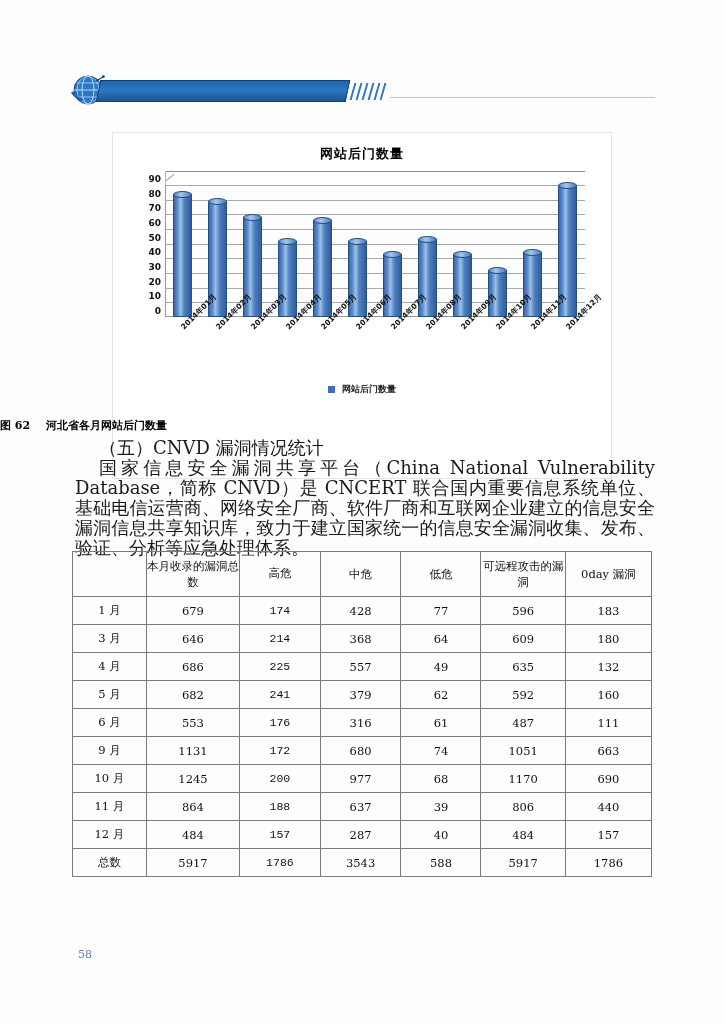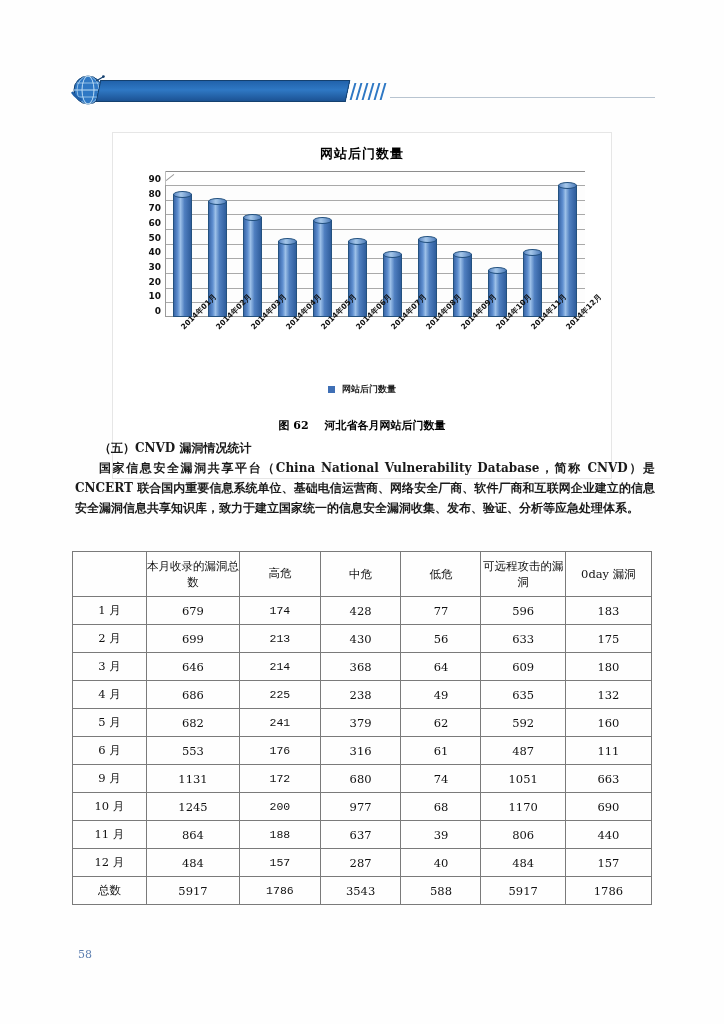--- a/index.html
+++ b/index.html
@@ -225,40 +225,39 @@
     height: 7px;
     background: #3f6fb5;
     margin-right: 4px;
     vertical-align: -1px;
   }
   .caption {
     position: absolute;
     left: 0;
     right: 0;
     top: 418px;
-    text-align: center;
+    text-align: left;
     font-size: 11px;
     color: #000000;
     font-family: "DejaVu Serif", "Liberation Serif", serif;
     font-weight: bold;
   }
   .caption .cap-num { margin-right: 12px; }
 
   
   .body-text {
     position: absolute;
     left: 75px;
     top: 438px;
     width: 580px;
     font-family: "DejaVu Serif", "Liberation Serif", serif;
-    font-size: 12px;
+    font-size: 18px;
     line-height: 20px;
     color: #1a1a1a;
     text-align: justify;
-    font-weight: bold;
   }
   .body-text p { margin: 0; }
   .indent-1 { text-indent: 24px; }
   .indent-2 { text-indent: 24px; }
 
   
   .table-wrap {
     position: absolute;
     left: 72px;
     top: 551px;
@@ -437,42 +436,33 @@
           <tr class="">
             <td class="month col-0">1 月</td>
             <td class="col-1">679</td>
             <td class="col-2">174</td>
             <td class="col-3">428</td>
             <td class="col-4">77</td>
             <td class="col-5">596</td>
             <td class="col-6">183</td>
           </tr>
           <tr class="">
-            <td class="month col-0">2 月</td>
-            <td class="col-1">699</td>
-            <td class="col-2">213</td>
-            <td class="col-3">430</td>
-            <td class="col-4">56</td>
-            <td class="col-5">633</td>
-            <td class="col-6">175</td>
-          </tr>
-          <tr class="">
             <td class="month col-0">3 月</td>
             <td class="col-1">646</td>
             <td class="col-2">214</td>
             <td class="col-3">368</td>
             <td class="col-4">64</td>
             <td class="col-5">609</td>
             <td class="col-6">180</td>
           </tr>
           <tr class="">
             <td class="month col-0">4 月</td>
             <td class="col-1">686</td>
             <td class="col-2">225</td>
-            <td class="col-3">238</td>
+            <td class="col-3">557</td>
             <td class="col-4">49</td>
             <td class="col-5">635</td>
             <td class="col-6">132</td>
           </tr>
           <tr class="">
             <td class="month col-0">5 月</td>
             <td class="col-1">682</td>
             <td class="col-2">241</td>
             <td class="col-3">379</td>
             <td class="col-4">62</td>

